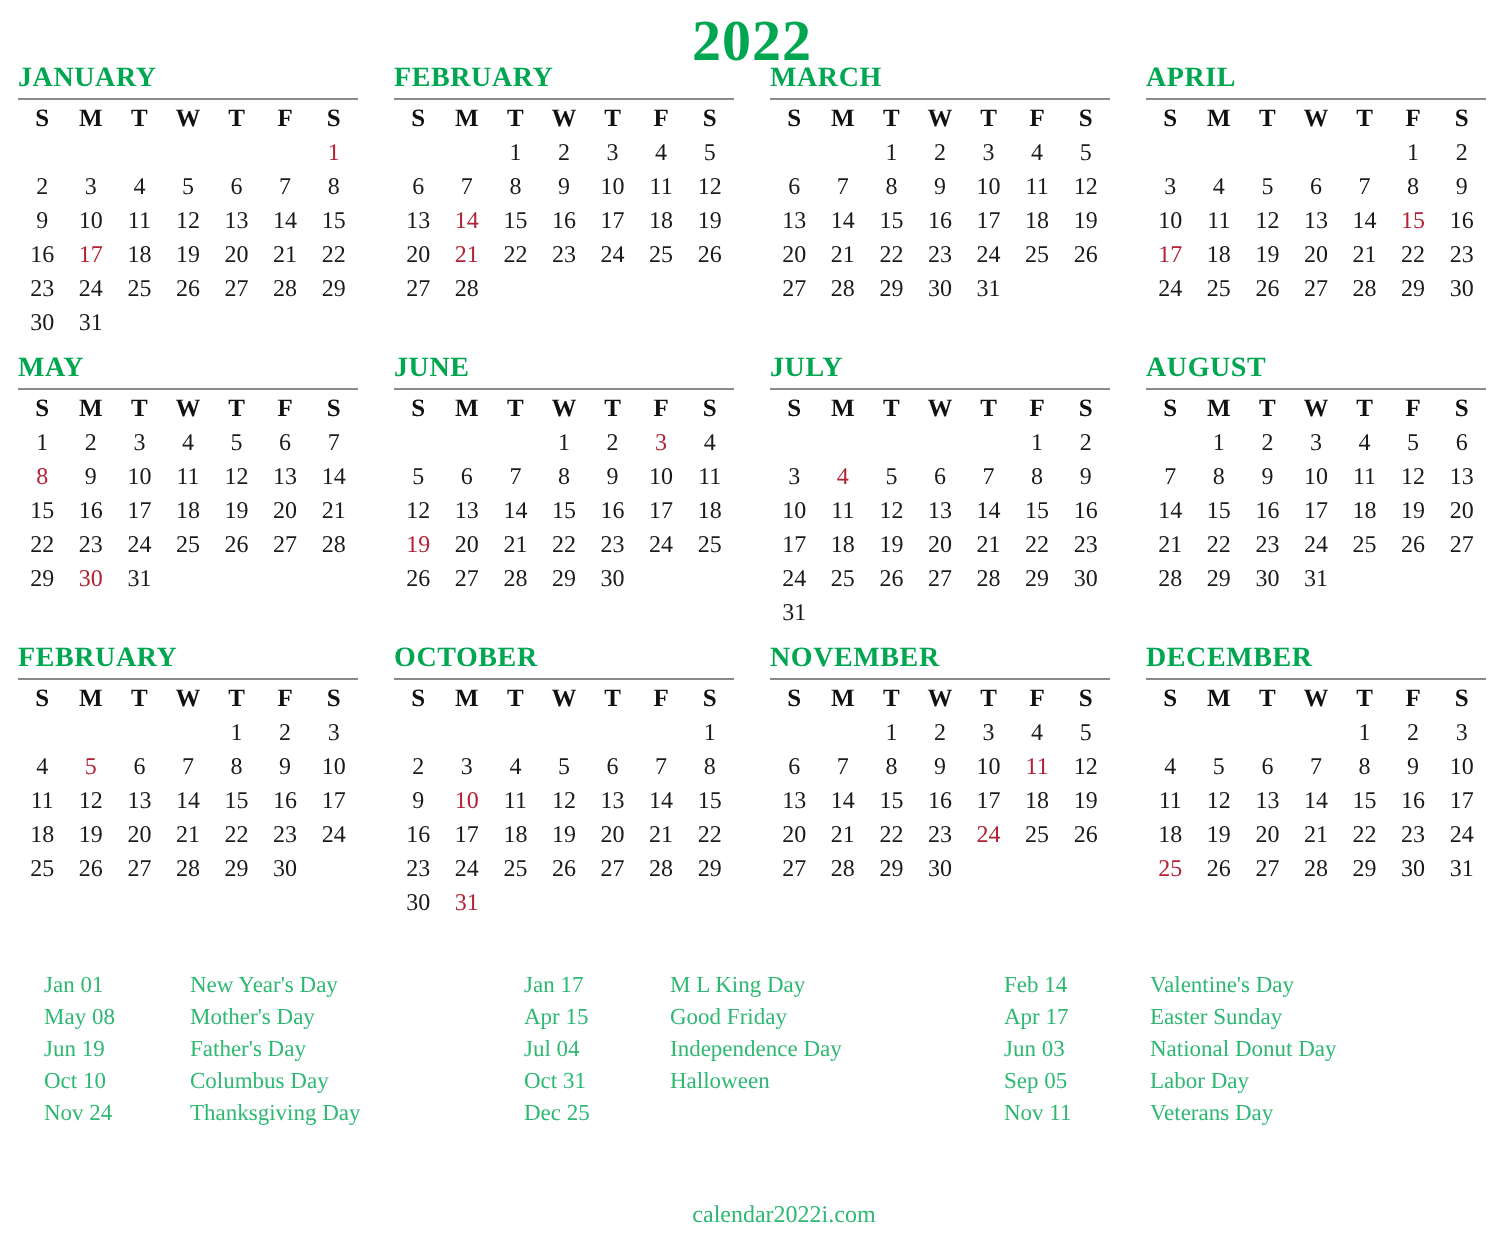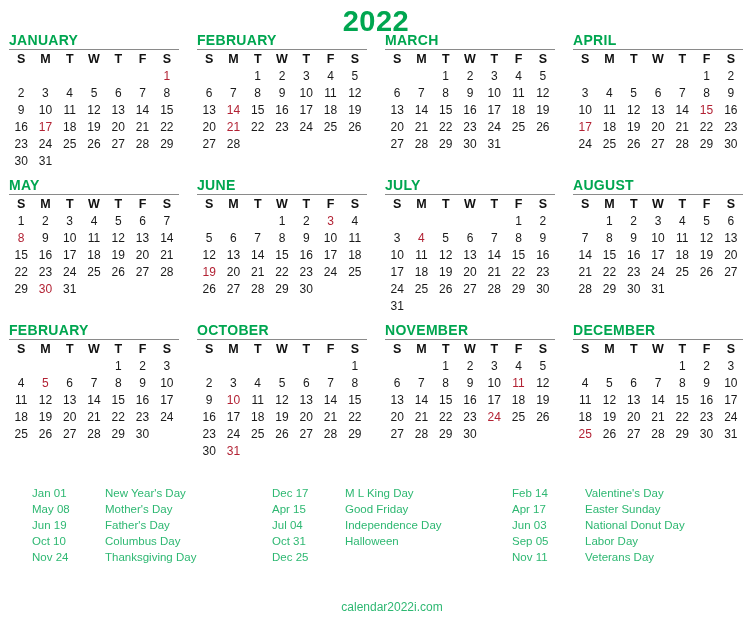--- a/index.html
+++ b/index.html
@@ -14,20 +14,21 @@
     color: #000000;
     overflow: hidden;
     position: relative;
   }
 
   .page {
     width: 752px;
     height: 622px;
     position: relative;
     box-sizing: border-box;
+    font-family: Liberation Serif, serif;
   }
 
   
   .year-title {
     text-align: center;
     font-size: 29px;
     font-weight: bold;
     color: #00A650;
     letter-spacing: 0.5px;
     line-height: 1;
@@ -97,21 +98,21 @@
   }
 
   
   .legend {
     position: absolute;
     left: 0;
     top: 485px;
     width: 752px;
     display: grid;
     grid-template-columns: 240px 240px 272px;
-    padding-left: 32px;
+    padding-left: 22px;
     box-sizing: border-box;
   }
   .legend-col {
     display: block;
   }
   .legend-row {
     display: flex;
     font-size: 11.5px;
     color: #2EB872;
     line-height: 16px;
@@ -1032,21 +1033,21 @@
           <span class="legend-date">Oct 10</span>
           <span class="legend-label">Columbus Day</span>
         </div>
         <div class="legend-row">
           <span class="legend-date">Nov 24</span>
           <span class="legend-label">Thanksgiving Day</span>
         </div>
       </div>
       <div class="legend-col">
         <div class="legend-row">
-          <span class="legend-date">Dec 17</span>
+          <span class="legend-date">Jan 17</span>
           <span class="legend-label">M L King Day</span>
         </div>
         <div class="legend-row">
           <span class="legend-date">Apr 15</span>
           <span class="legend-label">Good Friday</span>
         </div>
         <div class="legend-row">
           <span class="legend-date">Jul 04</span>
           <span class="legend-label">Independence Day</span>
         </div>

